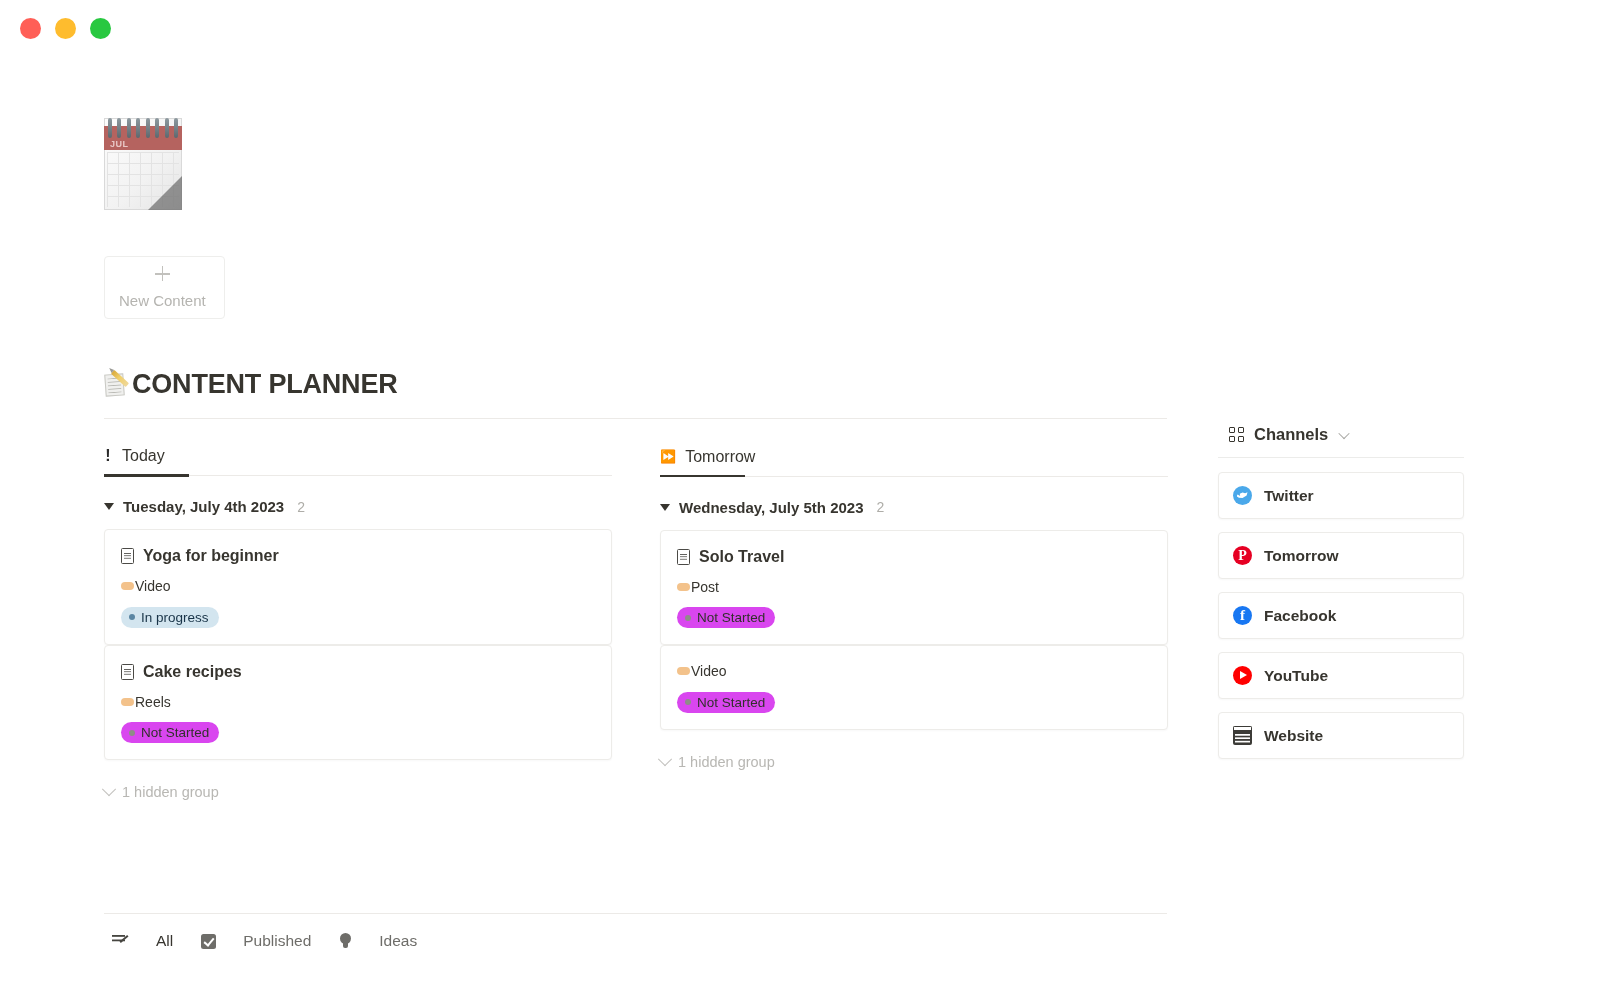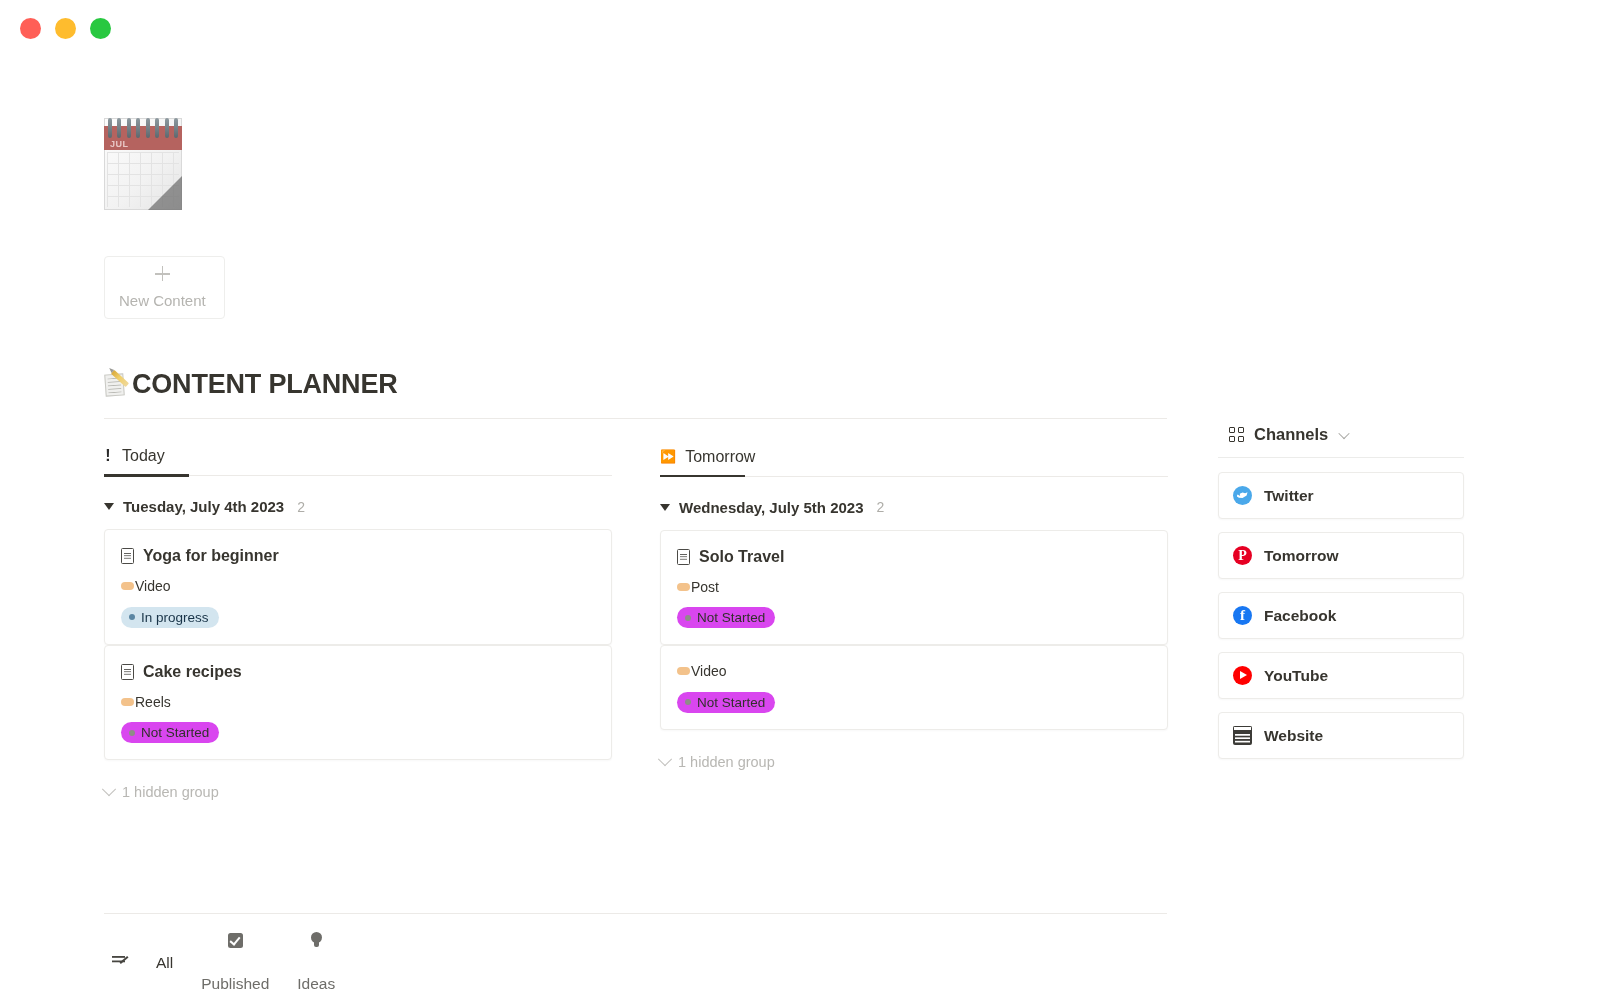--- a/index.html
+++ b/index.html
@@ -379,21 +379,21 @@
     gap: 28px;
   }
   .btab {
     display: inline-flex;
     align-items: center;
     gap: 27px;
     font-size: 15.5px;
     color: #37352f;
     cursor: pointer;
   }
-  .btab.muted { color: #6e6d69; flex-direction: column; }
+  .btab.muted { color: #6e6d69; }
   .ic-alllist {
     width: 17px; height: 15px;
     position: relative; flex: none;
   }
   .ic-alllist::before {
     content:"";
     position:absolute; left:0; top:1px;
     width:13px; height:9px;
     background-image: linear-gradient(to bottom,#474641 2px, transparent 2px);
     background-size: 100% 4.5px;

